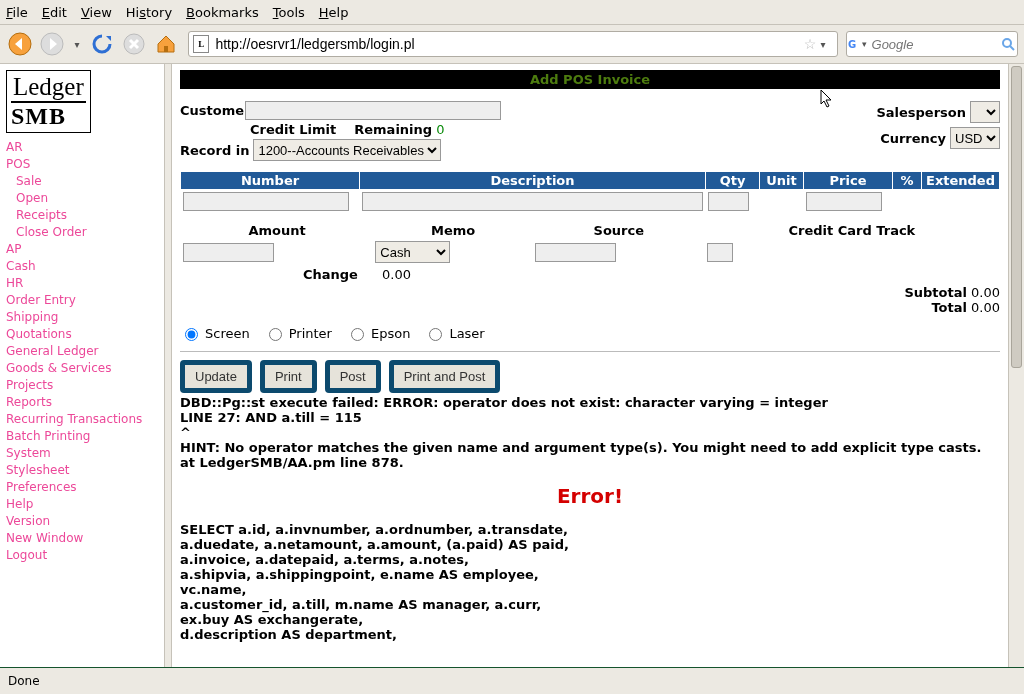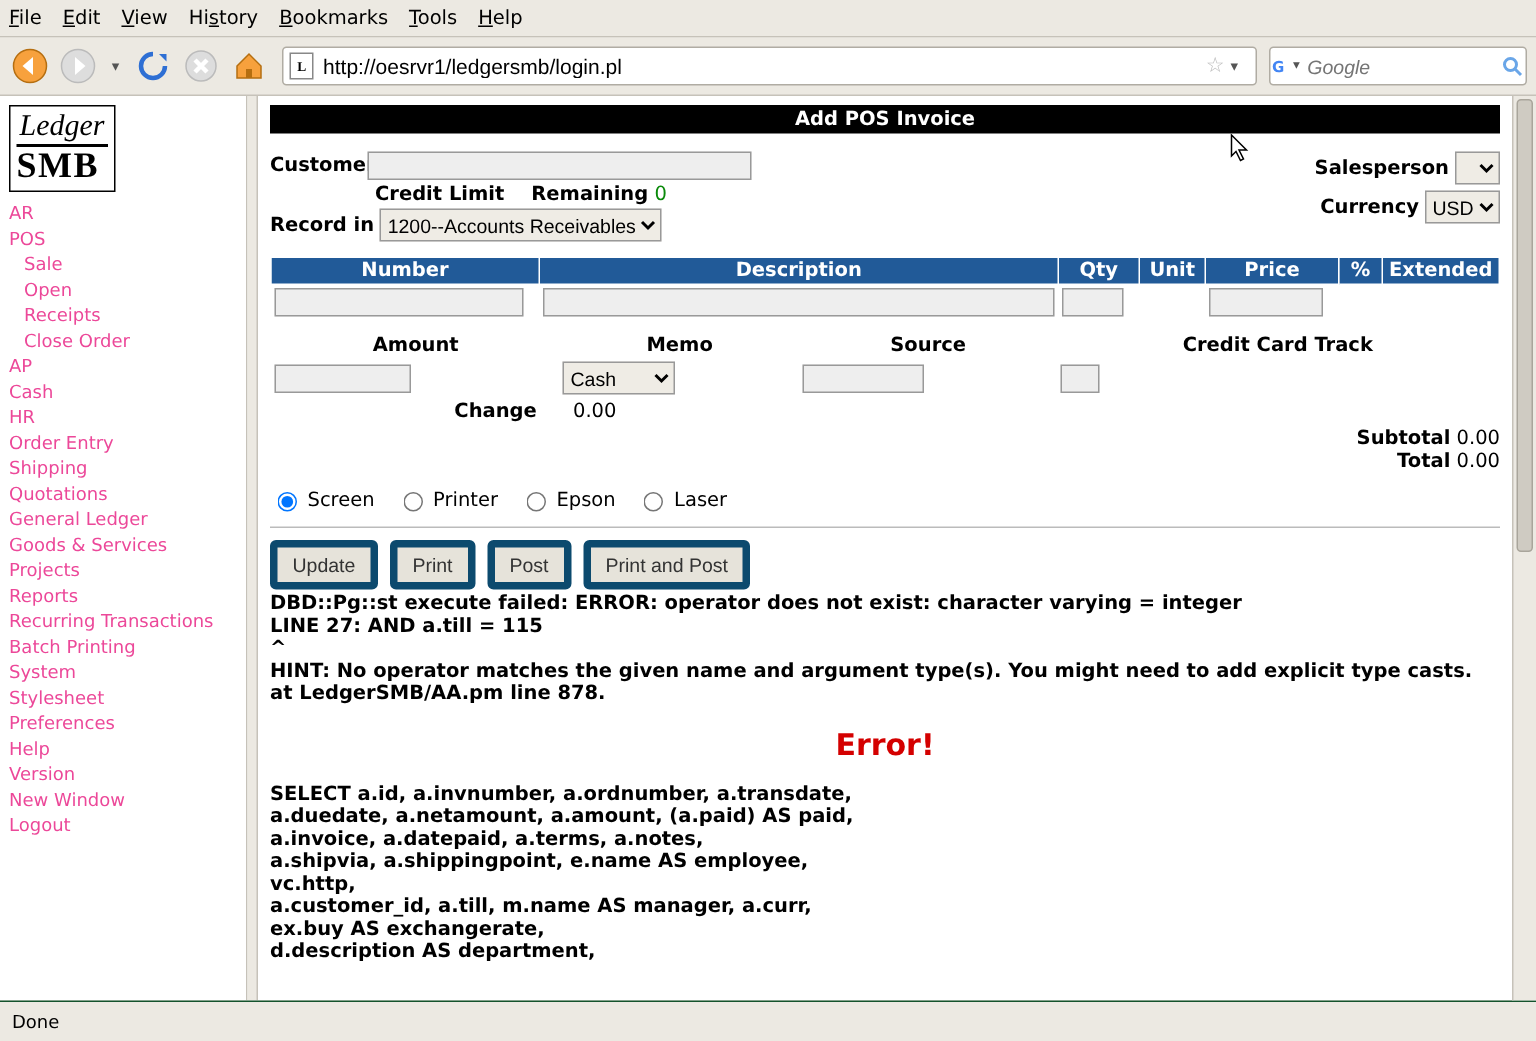--- a/index.html
+++ b/index.html
@@ -14,27 +14,27 @@
   .urlbox input{border:none;outline:none;width:100%;font-size:14px;padding:0 2px;background:transparent;}
   .star{color:#bbb;font-size:14px;margin:0 4px;}
   .urldrop{width:14px;color:#555;font-size:10px;margin-right:4px;}
   .searchbox{width:170px;display:flex;align-items:center;border:1px solid #b0aca3;background:#fff;height:24px;border-radius:3px;}
   .searchbox .sengine{width:20px;display:flex;align-items:center;justify-content:center;}
   .searchbox input{border:none;outline:none;width:100%;font-size:13px;color:#888;font-style:italic;background:transparent;}
   .searchbox .sgo{width:18px;margin-right:2px;display:flex;align-items:center;justify-content:center;}
   .content{flex:1;display:flex;overflow:hidden;background:#fff;}
   .sidebar{width:154px;border-right:1px solid #c6c2b9;background:#fff;padding:4px 4px 4px 6px;overflow:hidden;}
   .logo{border:1px solid #000;margin:2px 0 6px 0;display:inline-block;padding:2px 4px;font-family:serif;}
-  .logo .line1{font-style:italic;font-size:20px;border-bottom:2px solid #000;padding:0 2px;}
+  .logo .line1{font-size:25px;border-bottom:2px solid #000;padding:0 2px;}
   .logo .line2{font-size:24px;font-weight:bold;letter-spacing:1px;}
   .navlink{display:block;color:#ec4899;font-size:12px;line-height:17px;text-decoration:none;cursor:pointer;}
   .navlink.sub{padding-left:10px;}
   .divider{width:6px;background:#ece9e2;border-right:1px solid #c6c2b9;}
   .page{flex:1;overflow:auto;padding:4px 8px 4px 8px;position:relative;}
-  .titlebar{background:#000;color:#ffffff;font-weight:bold;text-align:center;padding:2px 0;margin:2px 0 10px 0;}
+  .titlebar{background:#000;color:#4d7c0f;font-weight:bold;text-align:center;padding:2px 0;margin:2px 0 10px 0;}
   .formrow{display:flex;align-items:center;margin:2px 0;}
   .lbl{font-weight:bold;font-size:13px;}
   input.tf,select.tf{border:1px solid #999;background:#eee;font-size:13px;padding:1px 2px;}
   select.dd{border:1px solid #999;background:#efece5;font-size:13px;height:22px;}
   .green{color:#0a8a0a;}
   table.items{border-collapse:collapse;width:100%;margin-top:8px;}
   table.items th{background:#215a98;color:#fff;font-weight:bold;font-size:13px;border:1px solid #fff;padding:1px 4px;}
   table.items td{padding:2px;}
   .paytbl th{font-weight:bold;font-size:13px;padding:0 8px;}
   .radio-row{display:flex;align-items:center;gap:14px;margin:10px 0;}
@@ -278,21 +278,21 @@
       <div style="font-weight:bold;">^</div>
       <div style="font-weight:bold;">HINT: No operator matches the given name and argument type(s). You might need to add explicit type casts. at LedgerSMB/AA.pm line 878.</div>
 
       <div class="errhead">Error!</div>
 
       <div id="sqlblock" style="font-weight:bold;">
           <div>SELECT a.id, a.invnumber, a.ordnumber, a.transdate,</div>
           <div>a.duedate, a.netamount, a.amount, (a.paid) AS paid,</div>
           <div>a.invoice, a.datepaid, a.terms, a.notes,</div>
           <div>a.shipvia, a.shippingpoint, e.name AS employee,</div>
-          <div>vc.http,</div>
+          <div>vc.name,</div>
           <div>a.customer_id, a.till, m.name AS manager, a.curr,</div>
           <div>ex.buy AS exchangerate,</div>
           <div>d.description AS department,</div>
         </div>
 
       <svg class="cursor" style="left:648px;top:25px;" width="16" height="20">
         <path d="M1 1 L1 15 L4 12 L7 18 L9 17 L6 11 L11 11 Z" fill="#fff" stroke="#000"></path>
       </svg>
     </div>
 

